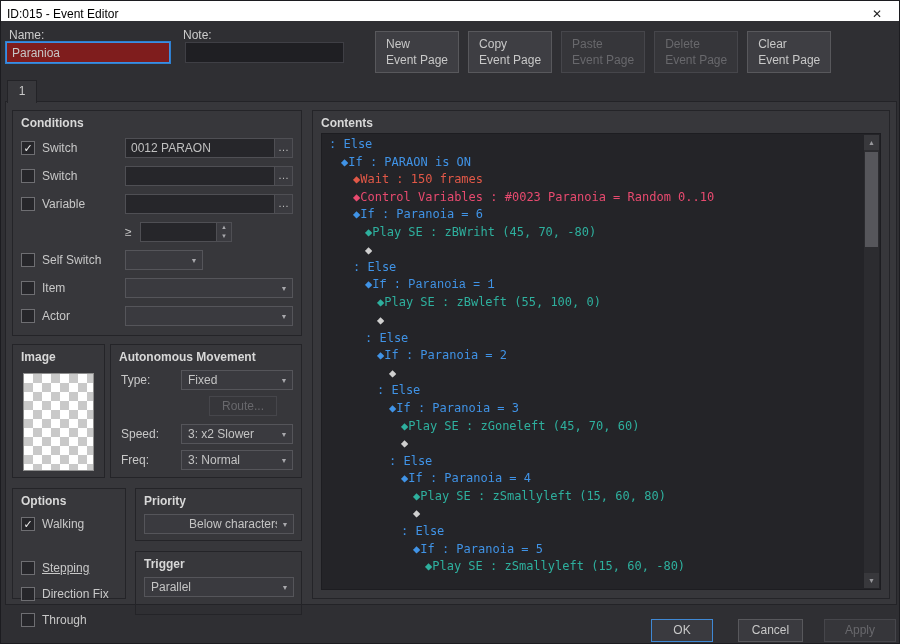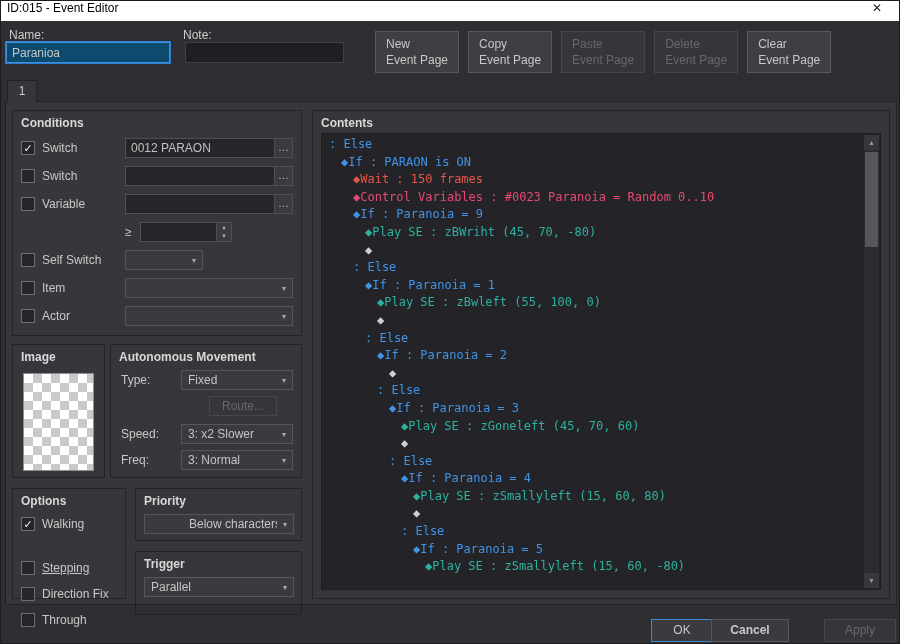--- a/index.html
+++ b/index.html
@@ -1,27 +1,27 @@
 <!DOCTYPE html>
 <html><head>
 <meta charset="utf-8">
 <style>
   *{margin:0;padding:0;box-sizing:border-box;}
   html,body{width:900px;height:644px;overflow:hidden;}
   body{font-family:"Liberation Sans","DejaVu Sans",sans-serif;font-size:12px;color:#c8c8c8;background:#2f2f33;}
   .window{position:relative;width:900px;height:644px;background:#2f2f33;overflow:hidden;border:1px solid #1c1c20;}
 
   
-  .titlebar{position:absolute;left:0;top:0;width:100%;height:20px;background:#ffffff;color:#000;display:flex;align-items:flex-start;padding:0 6px;z-index:10;}
+  .titlebar{position:absolute;left:0;top:0;width:100%;height:20px;background:#ffffff;color:#000;display:flex;align-items:flex-end;padding:0 6px;z-index:10;}
   .titlebar .close{margin-left:auto;width:32px;text-align:center;font-size:12px;color:#222;}
 
   
   .hdr-label{position:absolute;color:#cdcdcd;}
   .text-input{position:absolute;background:#26262a;border:1px solid #4f4f54;color:#c6c6c6;height:21px;padding:0 5px;font:12px "Liberation Sans","DejaVu Sans",sans-serif;}
-  .text-input.focused{border:1px solid #3c8fe0;box-shadow:0 0 0 1px #2f7fd0;background:#0c4a6e;}
+  .text-input.focused{border:1px solid #3c8fe0;box-shadow:0 0 0 1px #2f7fd0;background:#7f1d1d;}
   #note-input{background:#1f1f23;border-color:#3f3f45;}
   #page-buttons{position:absolute;left:374px;top:30px;display:flex;gap:9px;}
   .page-btn{padding:4px 10px;background:#3e3e43;border:1px solid #58585c;color:#c8c8c8;min-width:66px;}
   .page-btn span{display:block;line-height:16px;white-space:nowrap;}
   .page-btn.disabled{color:#68686c;border-color:#46464b;background:#36363a;}
 
   
   .tab{position:absolute;left:6px;top:79px;width:30px;height:23px;background:#37373b;border:1px solid #232327;border-bottom:none;text-align:center;line-height:21px;z-index:3;}
   .main-panel{position:absolute;left:4px;top:100px;width:892px;height:504px;background:#37373b;border:1px solid #232327;z-index:2;}
 
@@ -80,21 +80,21 @@
   .evt-line{font-family:"DejaVu Sans Mono",monospace;font-size:12px;line-height:17.6px;white-space:pre;}
   .scrollbar{position:absolute;top:1px;right:1px;bottom:1px;width:15px;background:#2c2c30;}
   .scroll-btn{position:absolute;left:0;width:15px;height:15px;background:#38383c;color:#98989c;font-size:7px;text-align:center;line-height:15px;}
   .scroll-btn.up{top:0;}
   .scroll-btn.down{bottom:0;}
   .scroll-thumb{position:absolute;left:1px;top:17px;width:13px;height:95px;background:#56565b;}
 
   
   .footer-btn{position:absolute;top:618px;height:23px;line-height:21px;}
   #ok-btn{left:650px;width:62px;border:1px solid #3f88d4;}
-  #cancel-btn{left:710px;width:78px;font-weight:bold;}
+  #cancel-btn{left:737px;width:65px;}
   #apply-btn{left:823px;width:72px;}
 </style>
 </head>
 <body>
 
 <div class="window">
 
   <div class="titlebar">
     <span>ID:015 - Event Editor</span>
     <span class="close">✕</span>
@@ -278,25 +278,25 @@
     </div>
 
     <div class="groupbox" id="gb-contents">
       <div class="gb-title">Contents</div>
       <div class="contents-list">
         <div class="evt-area" id="evt-area">
             <div class="evt-line" style="padding-left: 6px; color: rgb(64, 147, 230);">: Else</div>
             <div class="evt-line" style="padding-left: 18px; color: rgb(64, 147, 230);">◆If : PARAON is ON</div>
             <div class="evt-line" style="padding-left: 30px; color: rgb(226, 88, 71);">◆Wait : 150 frames</div>
             <div class="evt-line" style="padding-left: 30px; color: rgb(232, 74, 111);">◆Control Variables : #0023 Paranoia = Random 0..10</div>
-            <div class="evt-line" style="padding-left: 30px; color: rgb(64, 147, 230);">◆If : Paranoia = 9</div>
+            <div class="evt-line" style="padding-left: 30px; color: rgb(64, 147, 230);">◆If : Paranoia = 6</div>
             <div class="evt-line" style="padding-left: 42px; color: rgb(46, 176, 158);">◆Play SE : zBWriht (45, 70, -80)</div>
             <div class="evt-line" style="padding-left: 42px; color: rgb(207, 207, 207);">◆</div>
             <div class="evt-line" style="padding-left: 30px; color: rgb(64, 147, 230);">: Else</div>
-            <div class="evt-line" style="padding-left: 42px; color: rgb(64, 147, 230);">◆If : Paranoia = 1</div>
+            <div class="evt-line" style="padding-left: 42px; color: rgb(64, 147, 230); font-family: Liberation Mono, monospace;">◆If : Paranoia = 1</div>
             <div class="evt-line" style="padding-left: 54px; color: rgb(46, 176, 158);">◆Play SE : zBwleft (55, 100, 0)</div>
             <div class="evt-line" style="padding-left: 54px; color: rgb(207, 207, 207);">◆</div>
             <div class="evt-line" style="padding-left: 42px; color: rgb(64, 147, 230);">: Else</div>
             <div class="evt-line" style="padding-left: 54px; color: rgb(64, 147, 230);">◆If : Paranoia = 2</div>
             <div class="evt-line" style="padding-left: 66px; color: rgb(207, 207, 207);">◆</div>
             <div class="evt-line" style="padding-left: 54px; color: rgb(64, 147, 230);">: Else</div>
             <div class="evt-line" style="padding-left: 66px; color: rgb(64, 147, 230);">◆If : Paranoia = 3</div>
             <div class="evt-line" style="padding-left: 78px; color: rgb(46, 176, 158);">◆Play SE : zGoneleft (45, 70, 60)</div>
             <div class="evt-line" style="padding-left: 78px; color: rgb(207, 207, 207);">◆</div>
             <div class="evt-line" style="padding-left: 66px; color: rgb(64, 147, 230);">: Else</div>

